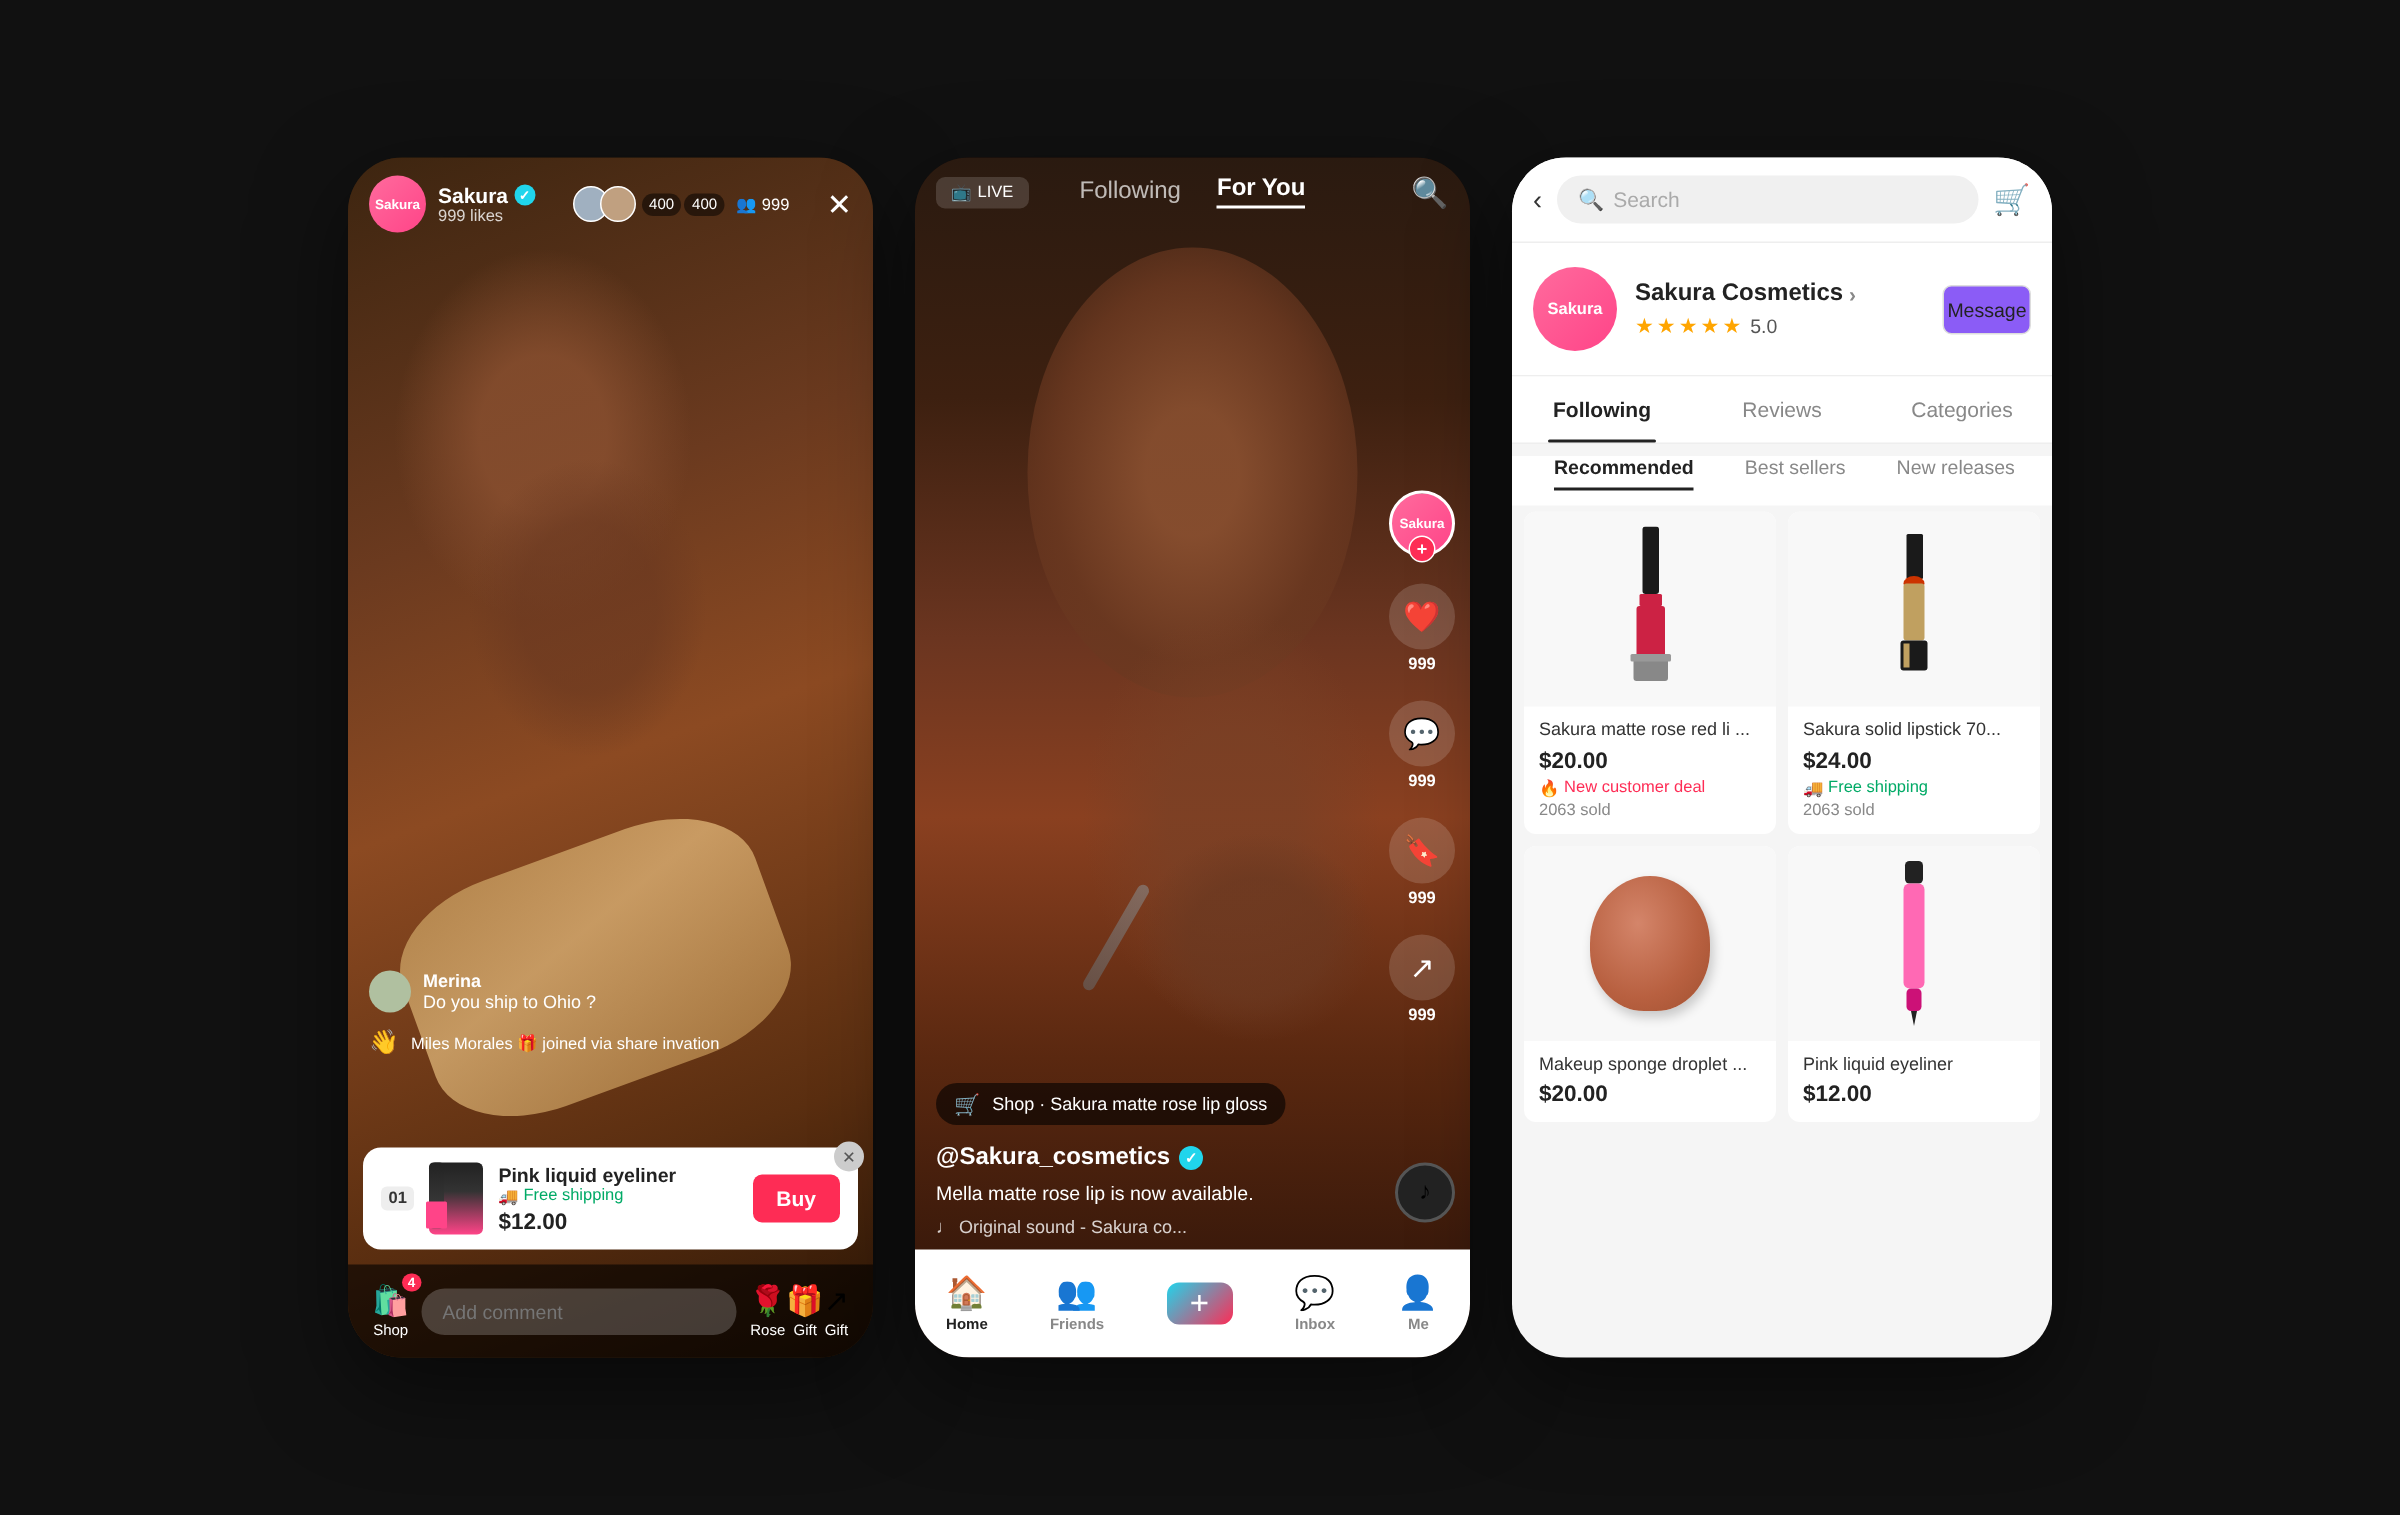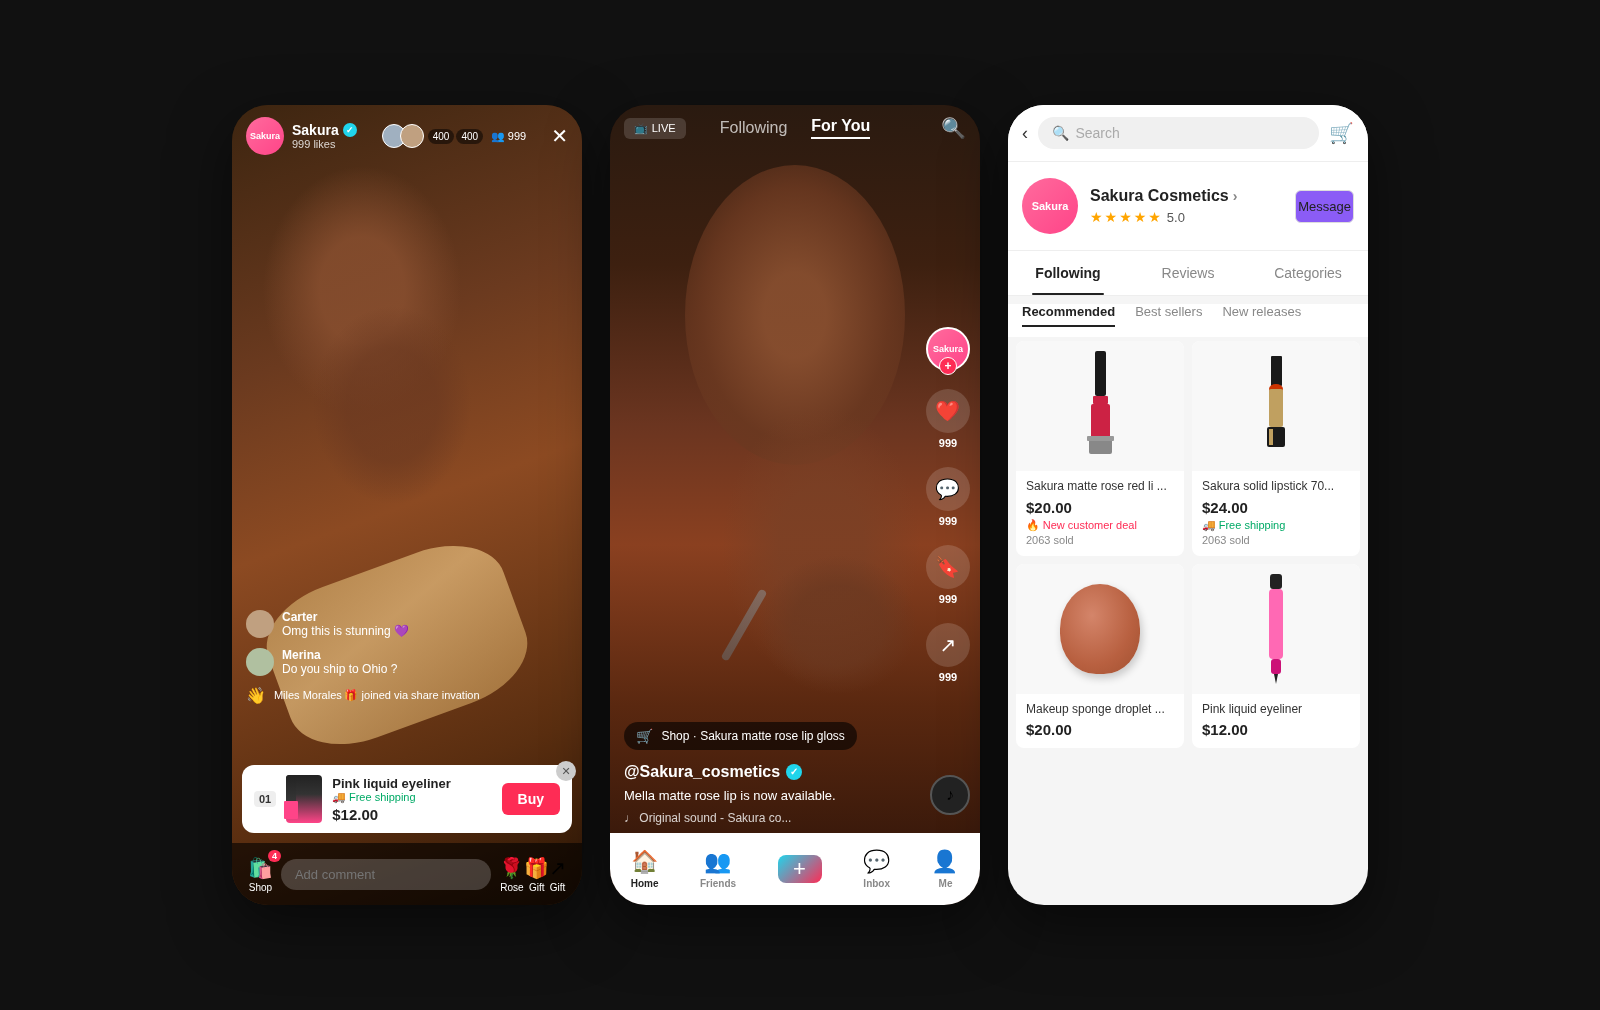--- a/index.html
+++ b/index.html
@@ -652,20 +652,21 @@
       display: flex;
       gap: 20px;
       padding: 0 14px 10px;
       margin-bottom: 4px;
     }
     .s3-subtab {
       font-size: 13px;
       color: #888;
       cursor: pointer;
       padding-bottom: 6px;
+      margin-left: 14px;
     }
     .s3-subtab-active {
       color: #222;
       font-weight: 700;
       border-bottom: 2px solid #222;
     }
     .s3-products-grid {
       display: grid;
       grid-template-columns: 1fr 1fr;
       gap: 8px;
@@ -772,27 +773,20 @@
         <div class="s1-count-badges">
           <span class="s1-count-badge">400</span>
           <span class="s1-count-badge">400</span>
         </div>
         <span style="color:white;font-size:11px;margin-left:4px;">👥 <span>999</span></span>
       </div>
       <div class="s1-close-btn">✕</div>
     </div>
 
     <div class="s1-comments">
-      <div class="s1-comment">
-        <div class="s1-comment-avatar" style="background:#c0a080;width:28px;height:28px;border-radius:50%;"></div>
-        <div class="s1-comment-text">
-          <div class="s1-comment-name">Carter</div>
-          <div class="s1-comment-body">Omg this is stunning 💜</div>
-        </div>
-      </div>
       <div class="s1-comment">
         <div class="s1-comment-avatar" style="background:#b0c0a0;width:28px;height:28px;border-radius:50%;"></div>
         <div class="s1-comment-text">
           <div class="s1-comment-name">Merina</div>
           <div class="s1-comment-body">Do you ship to Ohio ?</div>
         </div>
       </div>
       <div class="s1-join-notice">
         <span class="s1-join-icon">👋</span>
         <span class="s1-join-text">Miles Morales 🎁 joined via share invation</span>

